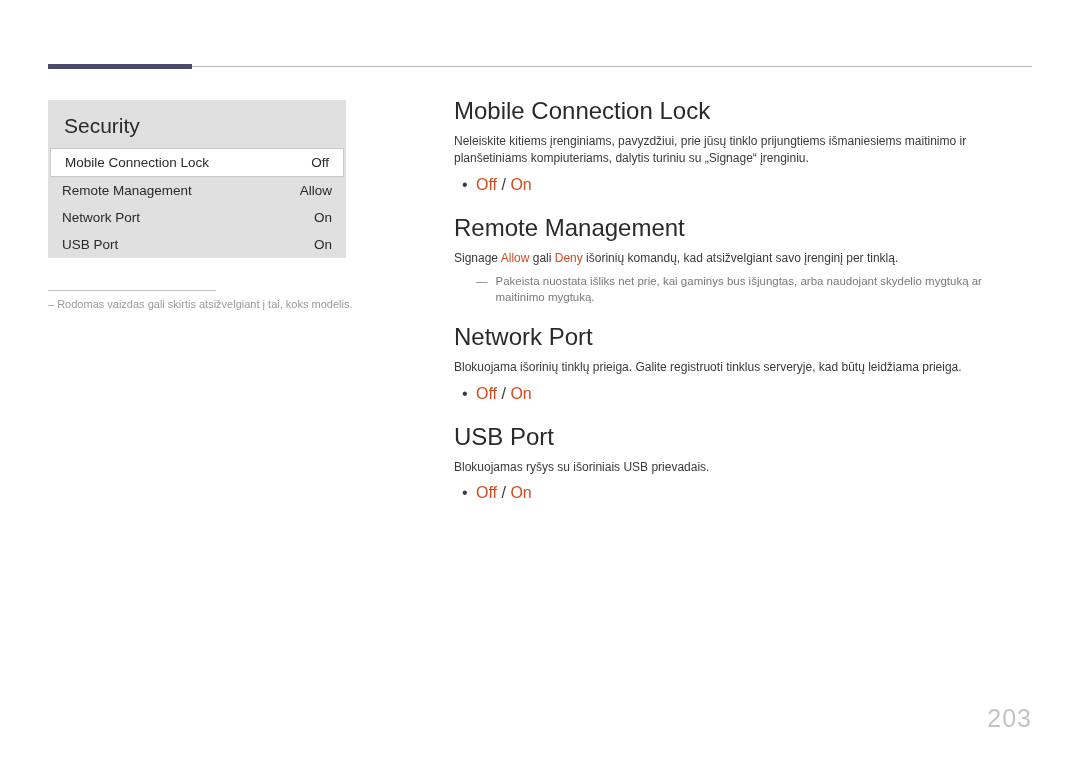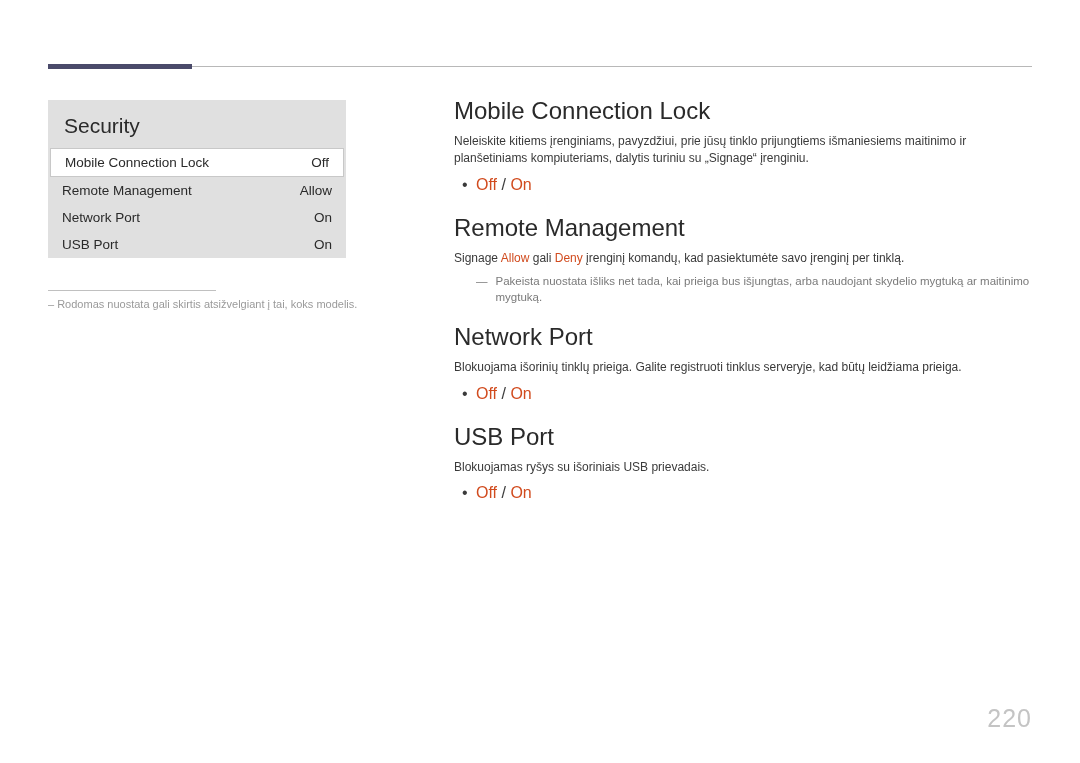--- a/index.html
+++ b/index.html
@@ -150,38 +150,38 @@
     <span class="menu-row-label">Network Port</span>
     <span class="menu-row-value">On</span>
   </div>
   <div class="menu-row">
     <span class="menu-row-label">USB Port</span>
     <span class="menu-row-value">On</span>
   </div>
 </div>
 
 <div class="short-rule"></div>
-<div class="footnote">– Rodomas nuostata gali skirtis atsižvelgiant į tai, koks modelis.</div>
+<div class="footnote">– Rodomas vaizdas gali skirtis atsižvelgiant į tai, koks modelis.</div>
 
 <div class="content">
 
   <div class="section">
     <h2>Mobile Connection Lock</h2>
     <p>Neleiskite kitiems įrenginiams, pavyzdžiui, prie jūsų tinklo prijungtiems išmaniesiems maitinimo ir planšetiniams kompiuteriams, dalytis turiniu su „Signage“ įrenginiu.</p>
     <ul class="opt-list">
       <li><span class="opt">Off</span><span class="sep"> / </span><span class="opt">On</span></li>
     </ul>
   </div>
 
   <div class="section">
     <h2>Remote Management</h2>
-    <p><span>Signage </span><span class="inline-term">Allow</span><span> gali </span><span class="inline-term">Deny</span><span> įrenginį komandų, kad pasiektumėte savo įrenginį per tinklą.</span></p>
+    <p><span>Signage </span><span class="inline-term">Allow</span><span> gali </span><span class="inline-term">Deny</span><span> išorinių komandų, kad atsižvelgiant savo įrenginį per tinklą.</span></p>
     <div class="dash-note">
       <span class="dash">―</span>
-      <span>Pakeista nuostata išliks net tada, kai prieiga bus išjungtas, arba naudojant skydelio mygtuką ar maitinimo mygtuką.</span>
+      <span>Pakeista nuostata išliks net prie, kai gaminys bus išjungtas, arba naudojant skydelio mygtuką ar maitinimo mygtuką.</span>
     </div>
   </div>
 
   <div class="section">
     <h2>Network Port</h2>
     <p>Blokuojama išorinių tinklų prieiga. Galite registruoti tinklus serveryje, kad būtų leidžiama prieiga.</p>
     <ul class="opt-list">
       <li><span class="opt">Off</span><span class="sep"> / </span><span class="opt">On</span></li>
     </ul>
   </div>
@@ -189,13 +189,13 @@
   <div class="section">
     <h2>USB Port</h2>
     <p>Blokuojamas ryšys su išoriniais USB prievadais.</p>
     <ul class="opt-list">
       <li><span class="opt">Off</span><span class="sep"> / </span><span class="opt">On</span></li>
     </ul>
   </div>
 
 </div>
 
-<div class="page-number">220</div>
+<div class="page-number">203</div>
 
 </body></html>

